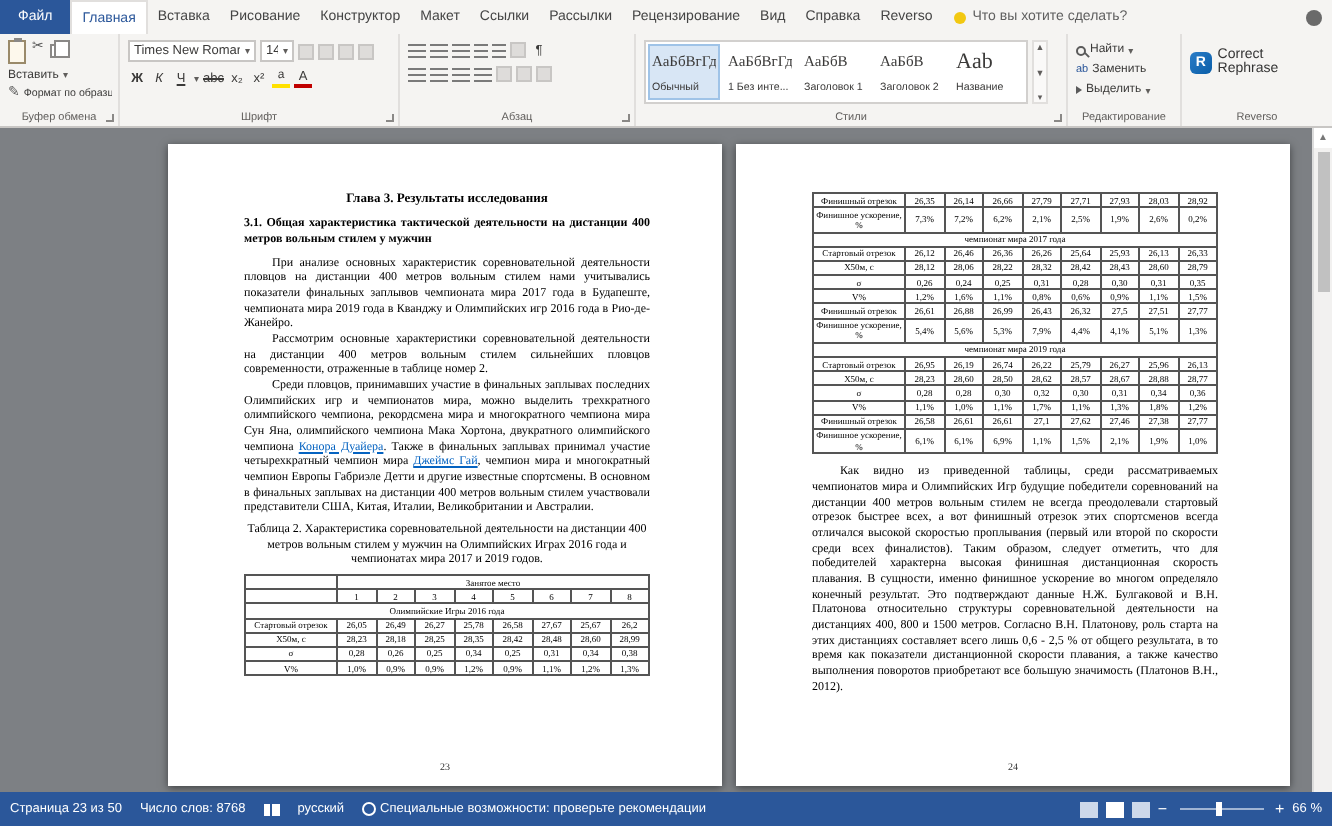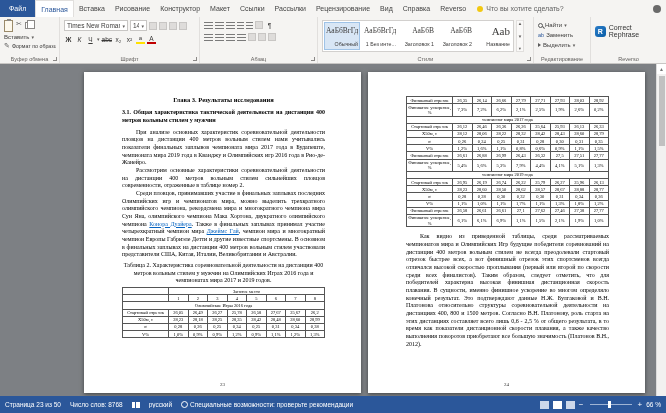--- a/index.html
+++ b/index.html
@@ -47,21 +47,21 @@
   .ic-hl::after{content:"";position:absolute;left:0;right:0;bottom:0;height:2px;background:#ffe100}
   .ic-fc{position:relative;width:9px;height:9px;font-size:6.5px;text-align:center}
   .ic-fc::after{content:"";position:absolute;left:0;right:0;bottom:0;height:2px;background:#c00000}
 
   .g-par{width:118px}
   .pico{display:inline-block;width:9px;height:7px;background:repeating-linear-gradient(to bottom,#7a7a7a 0 1px,transparent 1px 3px)}
   .pico.short{width:7px}
 
   .g-styles{width:216px;display:flex;align-items:flex-start}
   .styles-gallery{display:flex;gap:2px;border:1px solid #d2d0ce;background:#fff;padding:1px;height:32px}
-  .style-item{width:36px;padding:1px;text-align:right;cursor:default;border:1px solid transparent}
+  .style-item{width:36px;padding:1px;text-align:left;cursor:default;border:1px solid transparent}
   .style-item.active{background:#d8e6f5;border-color:#9fc3e7}
   .style-item.big .style-preview{font-size:11px;line-height:14px}
   .style-preview{font-family:"Liberation Serif",serif;font-size:7.5px;line-height:14px;height:14px;overflow:hidden;white-space:nowrap}
   .style-name{font-size:5.3px;color:#3b3a39;white-space:nowrap;overflow:hidden;margin-top:3px}
   .gallery-scroll{display:flex;flex-direction:column;align-items:center;justify-content:space-between;height:32px;margin-left:2px;font-size:4.5px;color:#605e5c;border:1px solid #e1dfdd;width:8px;background:#faf9f8}
 
   .g-edit{width:57px;font-size:6px}
   .edit-item{display:flex;align-items:center;gap:2px;height:10px;white-space:nowrap}
   .mag{width:5px;height:5px;border:1px solid #5a5a5a;border-radius:50%;position:relative;display:inline-block}
   .mag::after{content:"";position:absolute;width:3px;height:1px;background:#5a5a5a;transform:rotate(45deg);right:-2.5px;bottom:-1px}

